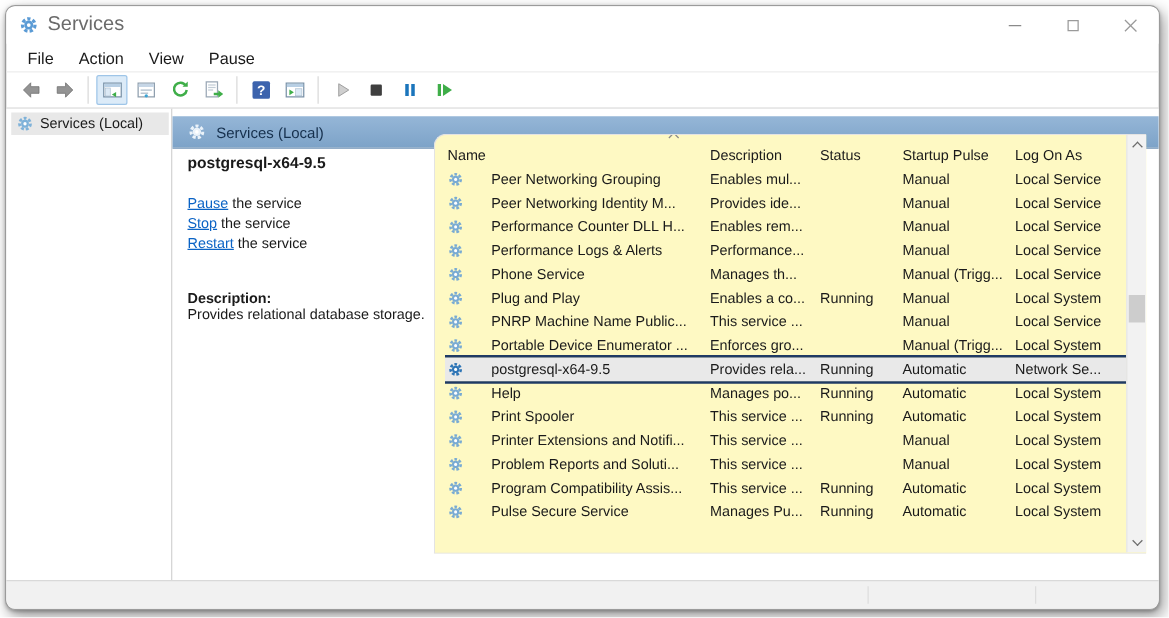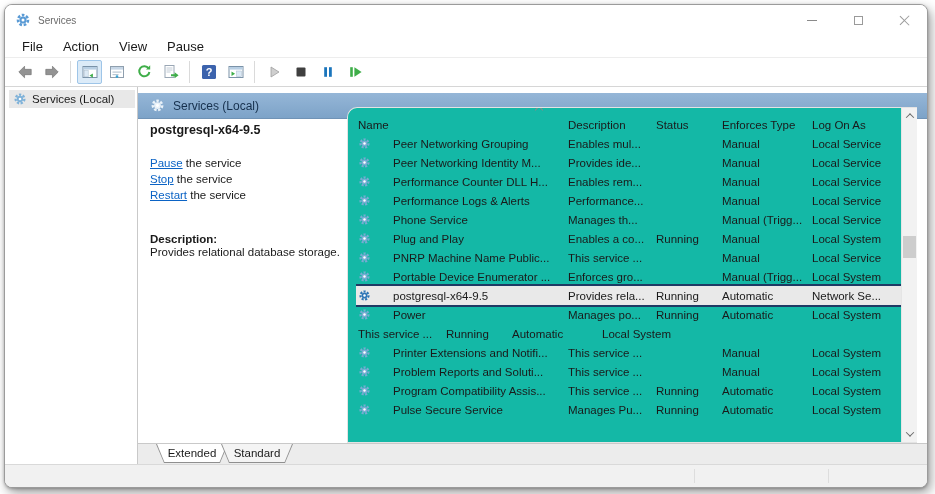--- a/index.html
+++ b/index.html
@@ -10,21 +10,21 @@
   .window {
     position:absolute; left:4px; top:4px; width:924px; height:484px;
     background:#fff; border:1px solid #9b9b9b; border-radius:8px;
     box-shadow:3px 5px 12px rgba(0,0,0,.38), 0 1px 3px rgba(0,0,0,.25);
     display:flex; flex-direction:column; overflow:hidden;
   }
 
   
   .titlebar { height:30px; display:flex; align-items:center; padding-left:10px; background:#fff; flex:0 0 auto; }
   .title-ic { width:16px; height:16px; margin-right:7px; color:#5b9bd5; }
-  .title-text { font-size:10px; color:#6b6b6b; }
+  .title-text { font-size:16px; color:#6b6b6b; }
   .title-spacer { flex:1; }
   .ctl { width:46px; height:30px; display:flex; align-items:center; justify-content:center; }
   .min-glyph { width:10px; height:1px; background:#8a8a8a; display:block; }
   .max-glyph { width:9px; height:9px; border:1px solid #9a9a9a; display:block; }
   .close-glyph { position:relative; width:11px; height:11px; display:block; }
   .close-glyph::before,.close-glyph::after { content:""; position:absolute; left:5px; top:-1px; width:1.4px; height:13px; background:#9a9a9a; }
   .close-glyph::before { transform:rotate(45deg); }
   .close-glyph::after { transform:rotate(-45deg); }
 
   
@@ -53,21 +53,21 @@
 
   .info { position:absolute; left:12px; top:36px; width:190px; font-size:11.5px; color:#1a1a1a; }
   .svc-name { font-weight:bold; font-size:12.5px; margin-bottom:18px; }
   .action-line { line-height:16px; }
   .action-line .link { color:#0b63c5; text-decoration:underline; cursor:pointer; }
   .desc-label { margin-top:30px; font-weight:bold; }
   .desc-text { margin-top:1px; }
 
   
   .list-panel { position:absolute; left:209px; right:10px; top:20px; bottom:21px;
-                background:#14b8a6; border-radius:10px 0 0 0; border:1px solid #e3e3e3; border-right:none;
+                background:#fef9c3; border-radius:10px 0 0 0; border:1px solid #e3e3e3; border-right:none;
                 overflow:hidden; display:flex; }
   .list-body { flex:1 1 auto; min-width:0; display:flex; flex-direction:column; padding-left:8px; }
   .list-header { display:flex; align-items:flex-end; height:26px; flex:0 0 auto; font-size:11.5px; color:#1a1a1a; padding-bottom:3px; position:relative; }
   .hcell { position:relative; padding-left:2px; }
   .sort-caret { position:absolute; right:24px; top:-12px; width:6px; height:6px;
                 border-left:1.5px solid #8a8a8a; border-top:1.5px solid #8a8a8a; transform:rotate(45deg); }
   .col-name { width:210px; flex:0 0 auto; }
   .col-desc { width:88px; flex:0 0 auto; }
   .col-status { width:66px; flex:0 0 auto; }
   .col-startup { width:90px; flex:0 0 auto; }
@@ -261,21 +261,21 @@
           <div class="desc-label">Description:</div>
           <div class="desc-text">Provides relational database storage.</div>
         </div>
 
         <div class="list-panel">
           <div class="list-body">
             <div class="list-header">
                 <div class="hcell col-name"><span>Name</span><span class="sort-caret"></span></div>
                 <div class="hcell col-desc"><span>Description</span></div>
                 <div class="hcell col-status"><span>Status</span></div>
-                <div class="hcell col-startup"><span>Enforces Type</span></div>
+                <div class="hcell col-startup"><span>Startup Pulse</span></div>
                 <div class="hcell col-logon"><span>Log On As</span></div>
               </div>
             <div class="rows">
                 <div class="row">
                   <div class="cell col-name">
                     <svg class="gear" viewBox="0 0 16 16">
                       <use href="#gear-sym"></use>
                     </svg>
                     <span>Peer Networking Grouping</span>
                   </div>
@@ -378,28 +378,34 @@
                   <div class="cell col-desc">Provides rela...</div>
                   <div class="cell col-status">Running</div>
                   <div class="cell col-startup">Automatic</div>
                   <div class="cell col-logon">Network Se...</div>
                 </div>
                 <div class="row">
                   <div class="cell col-name">
                     <svg class="gear" viewBox="0 0 16 16">
                       <use href="#gear-sym"></use>
                     </svg>
-                    <span>Power</span>
+                    <span>Help</span>
                   </div>
                   <div class="cell col-desc">Manages po...</div>
                   <div class="cell col-status">Running</div>
                   <div class="cell col-startup">Automatic</div>
                   <div class="cell col-logon">Local System</div>
                 </div>
                 <div class="row">
+                  <div class="cell col-name">
+                    <svg class="gear" viewBox="0 0 16 16">
+                      <use href="#gear-sym"></use>
+                    </svg>
+                    <span>Print Spooler</span>
+                  </div>
                   <div class="cell col-desc">This service ...</div>
                   <div class="cell col-status">Running</div>
                   <div class="cell col-startup">Automatic</div>
                   <div class="cell col-logon">Local System</div>
                 </div>
                 <div class="row">
                   <div class="cell col-name">
                     <svg class="gear" viewBox="0 0 16 16">
                       <use href="#gear-sym"></use>
                     </svg>
@@ -454,30 +460,20 @@
               </span>
             <span class="scroll-track">
                 <span class="scroll-thumb"></span>
               </span>
             <span class="scroll-btn">
                 <span class="chev down"></span>
               </span>
           </div>
         </div>
 
-        <div class="tabstrip">
-            <div class="tab active">
-              <span class="shape"></span>
-              <span class="tab-label">Extended</span>
-            </div>
-            <div class="tab">
-              <span class="shape"></span>
-              <span class="tab-label">Standard</span>
-            </div>
-          </div>
       </div>
     </div>
 
     <div class="statusbar">
       <span class="status-sep s1"></span>
       <span class="status-sep s2"></span>
     </div>
   </div>
 </div>
 

